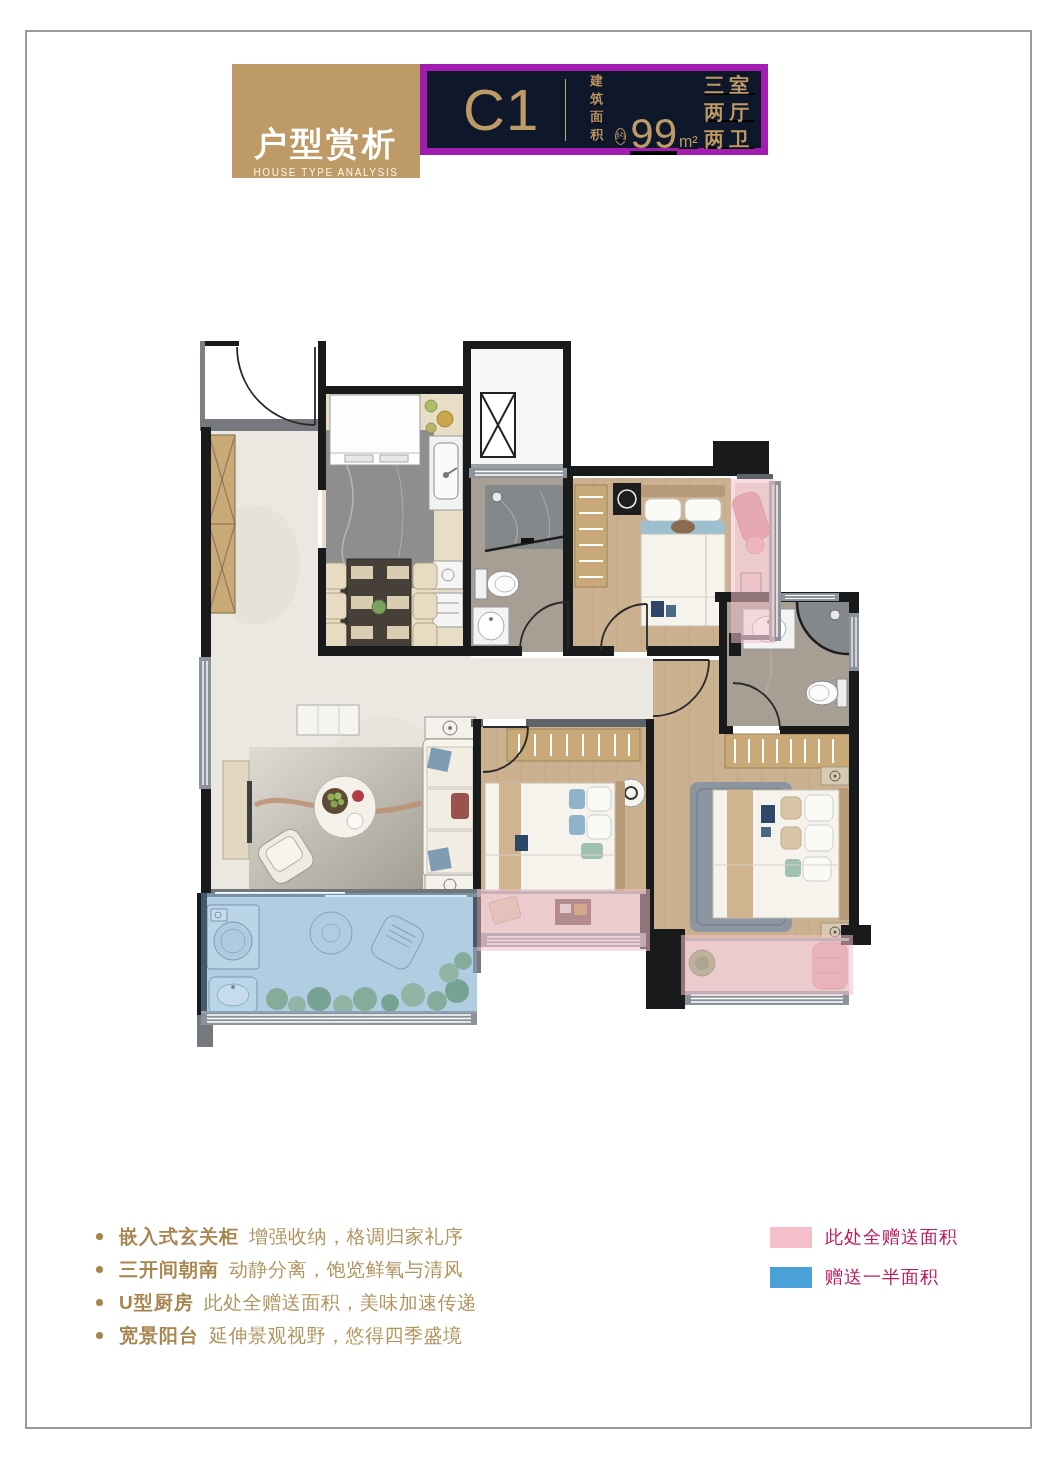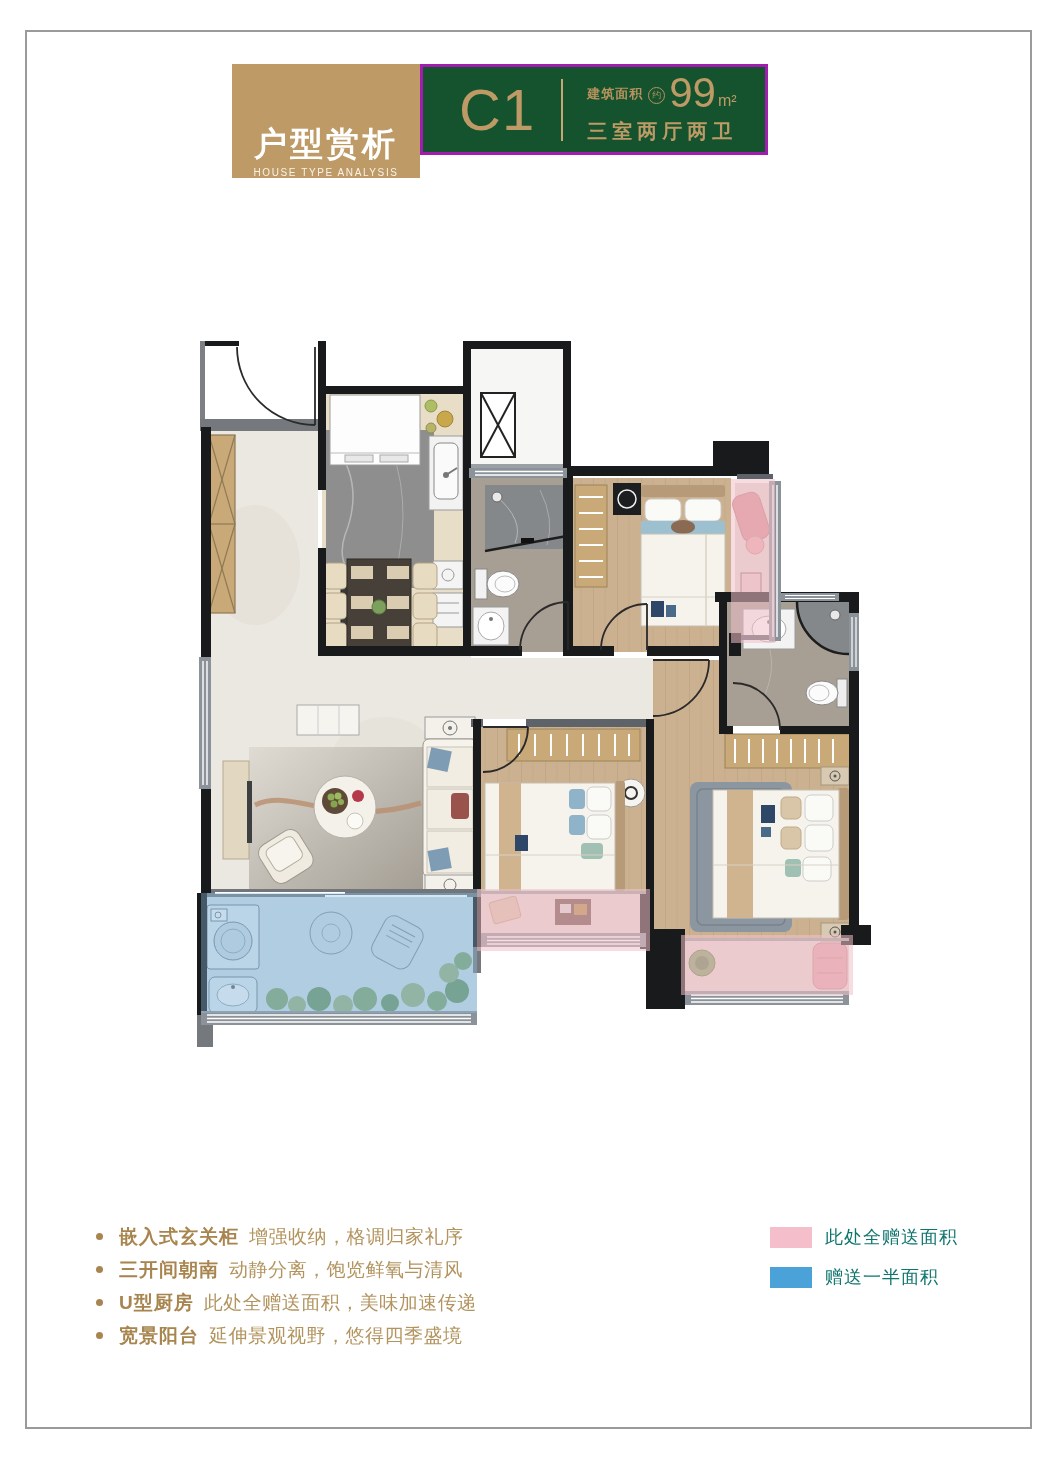--- a/index.html
+++ b/index.html
@@ -4,43 +4,43 @@
 <style>
   html,body{margin:0;padding:0;background:#ffffff;}
   .page{position:relative;width:1057px;height:1460px;background:#fff;overflow:hidden;
         font-family:"Liberation Sans","DejaVu Sans",sans-serif;}
   .frame{position:absolute;left:25px;top:30px;width:1003px;height:1395px;border:2px solid #9a9a9a;}
   
   .hdr-gold{position:absolute;left:232px;top:64px;width:188px;height:114px;background:#bd9a66;
             display:flex;flex-direction:column;align-items:center;justify-content:flex-end;}
   .hdr-gold .t{color:#fff;font-size:33px;font-weight:bold;letter-spacing:3px;line-height:36px;}
   .hdr-gold .s{color:#faf3e6;font-size:10px;letter-spacing:1.6px;margin-top:5px;}
-  .hdr-white{position:absolute;left:420px;top:64px;width:348px;height:91px;background:#14532d;
-             border:3px solid #a21caf;box-sizing:border-box;display:flex;align-items:center;}
+  .hdr-white{position:absolute;left:420px;top:64px;width:348px;height:91px;background:#0f172a;
+             border:7px solid #a21caf;box-sizing:border-box;display:flex;align-items:center;}
   .unit-label{color:#bd9a66;font-size:58px;font-weight:400;margin-left:36px;letter-spacing:1px;}
   .hdr-divider{width:2px;height:62px;background:#c6a672;margin:0 24px 0 26px;}
-  .area-block{display:flex;flex-direction:column;justify-content:center;}
+  .area-block{display:flex;flex-direction:row;justify-content:center;text-decoration:underline;}
   .area-line1{display:flex;align-items:flex-end;color:#b9935f;}
   .area-prefix{font-size:13px;font-weight:bold;letter-spacing:1px;padding-bottom:9px;}
   .approx-circle{width:15px;height:15px;border:1px solid #b9935f;border-radius:50%;font-size:9px;
                  display:flex;align-items:center;justify-content:center;margin:0 4px 8px 5px;color:#b9935f;}
   .area-value{font-size:42px;color:#bd9a66;line-height:38px;}
   .area-unit{font-size:16px;color:#bd9a66;padding-bottom:2px;margin-left:2px;}
-  .area-line2{font-size:20px;color:#bd9a66;letter-spacing:5px;margin-top:6px;font-weight:bold;}
+  .area-line2{font-size:20px;color:#bd9a66;letter-spacing:5px;margin-top:6px;font-weight:bold;text-align:center;}
   
   .features{position:absolute;left:96px;top:1224px;}
   .feat-row{display:flex;align-items:center;height:25px;margin-bottom:8px;}
   .bullet{width:7px;height:7px;border-radius:50%;background:#a8854e;margin-right:16px;flex:0 0 auto;}
   .feat-title{font-size:19px;font-weight:bold;color:#a8854e;letter-spacing:1px;}
   .feat-desc{font-size:19px;color:#b3945f;margin-left:10px;letter-spacing:0.5px;}
   
   .legend{position:absolute;left:770px;top:1226px;}
   .legend-row{display:flex;align-items:center;margin-bottom:18px;height:22px;}
   .swatch{width:42px;height:21px;margin-right:13px;flex:0 0 auto;}
-  .legend-label{font-size:18px;color:#0f766e;letter-spacing:1px;}
+  .legend-label{font-size:18px;color:#be185d;letter-spacing:1px;}
   
   .plan{position:absolute;left:185px;top:335px;width:730px;height:720px;}
 </style>
 </head>
 <body>
 
 <div class="page">
   <div class="frame"></div>
 
   <div class="hdr-gold">

